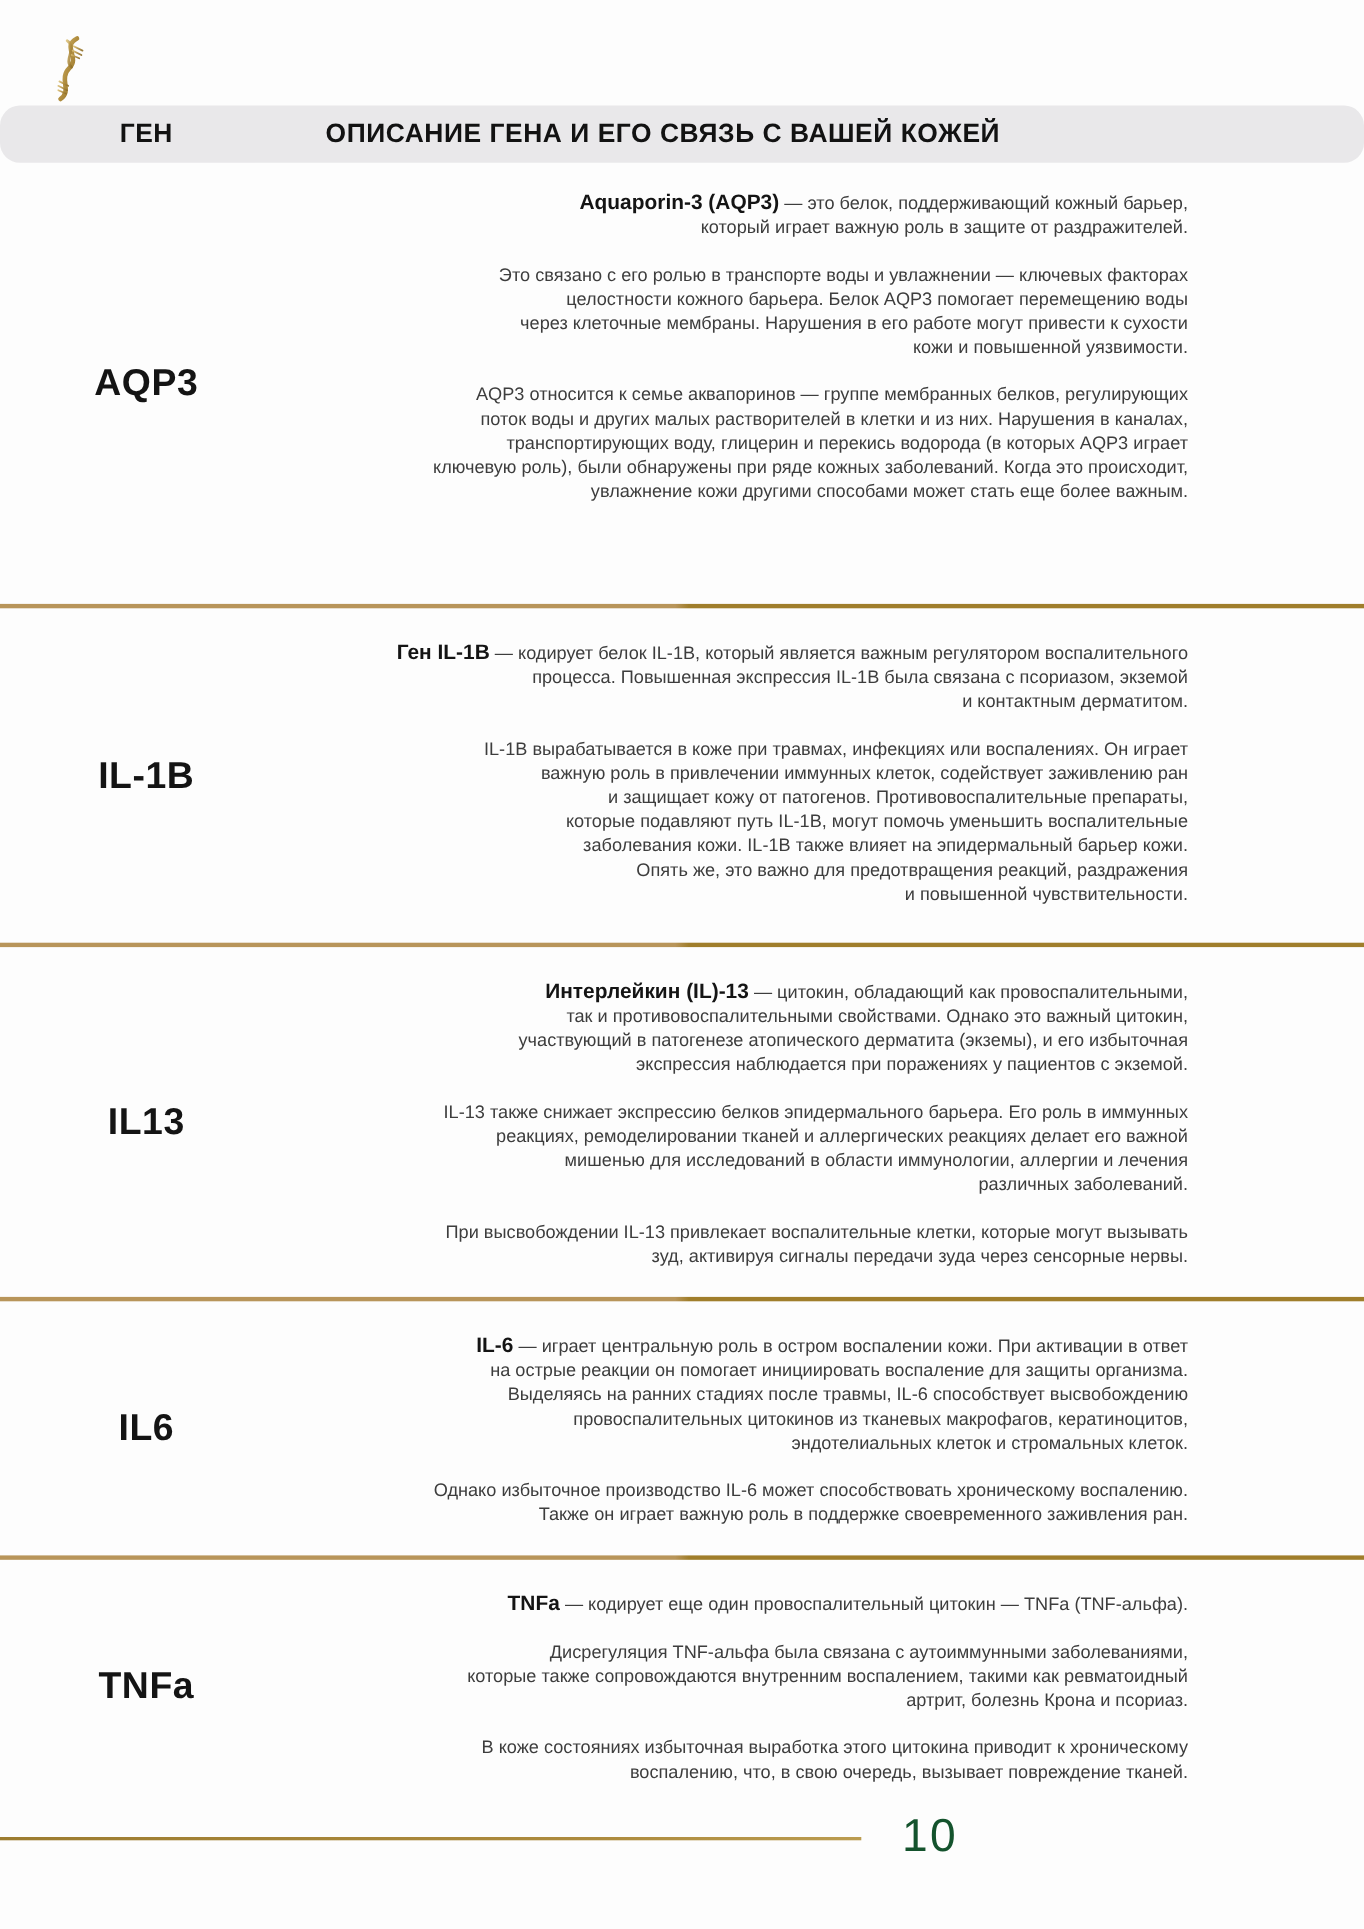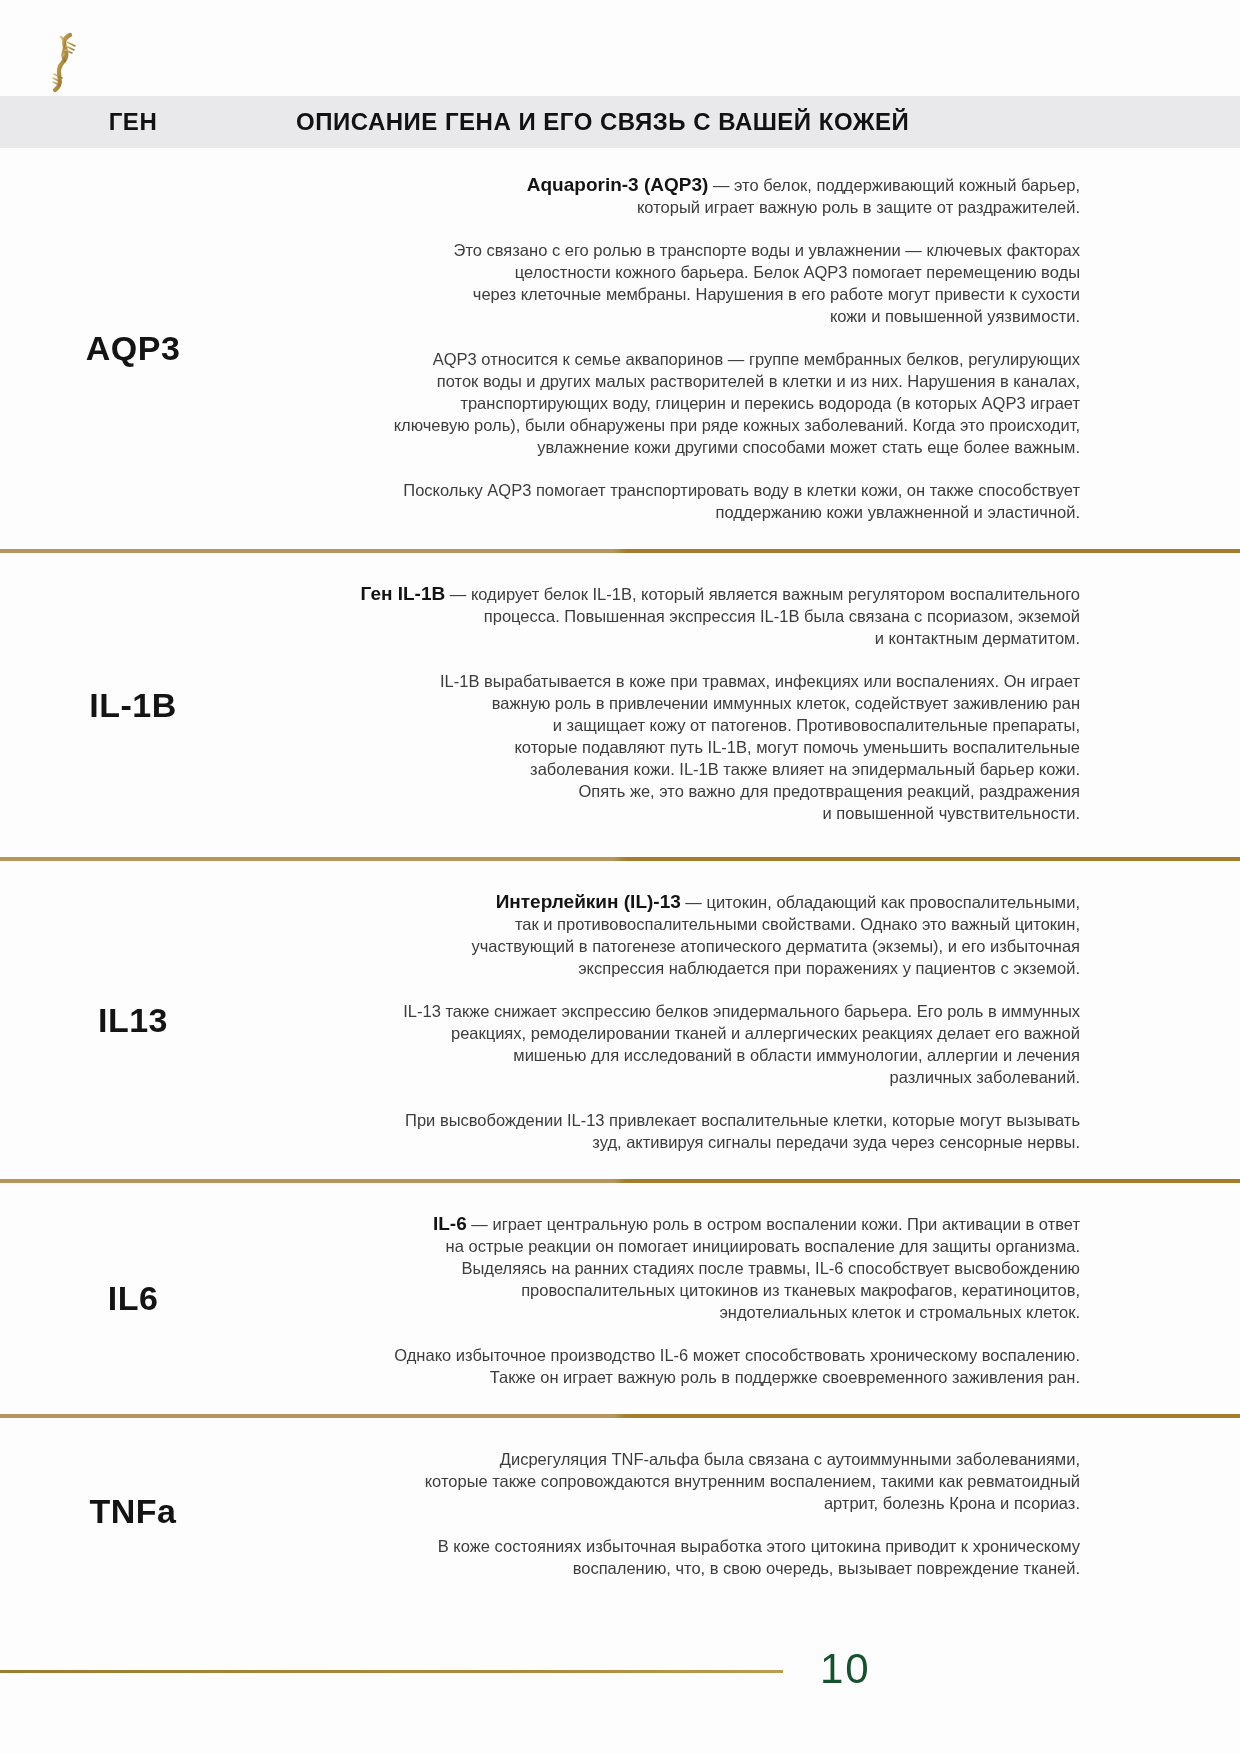--- a/index.html
+++ b/index.html
@@ -25,20 +25,21 @@
   }
   .header-bar {
     position: absolute;
     top: 96px;
     left: 0;
     width: 1240px;
     height: 52px;
     background: #e9e8ea;
     display: flex;
     align-items: center;
+    border-radius: 18px;
   }
   .header-gene-col {
     width: 266px;
     text-align: center;
     font-weight: bold;
     font-size: 24px;
     letter-spacing: 0.5px;
     color: #121212;
   }
   .header-desc-col {
@@ -159,22 +160,20 @@
 который играет важную роль в защите от раздражителей.</span></p>
           <p><span>Это связано с его ролью в транспорте воды и увлажнении — ключевых факторах
 целостности кожного барьера. Белок AQP3 помогает перемещению воды
 через клеточные мембраны. Нарушения в его работе могут привести к сухости
 кожи и повышенной уязвимости.</span></p>
           <p><span>AQP3 относится к семье аквапоринов — группе мембранных белков, регулирующих
 поток воды и других малых растворителей в клетки и из них. Нарушения в каналах,
 транспортирующих воду, глицерин и перекись водорода (в которых AQP3 играет
 ключевую роль), были обнаружены при ряде кожных заболеваний. Когда это происходит,
 увлажнение кожи другими способами может стать еще более важным.</span></p>
-          <p><span>Поскольку AQP3 помогает транспортировать воду в клетки кожи, он также способствует
-поддержанию кожи увлажненной и эластичной.</span></p>
         </div>
       </div>
       <div class="row-divider"></div>
       <div class="gene-row">
         <div class="gene-cell">
           <div class="gene-label">IL-1B</div>
         </div>
         <div class="desc-cell">
           <p><strong>Ген IL-1B</strong><span> — кодирует белок IL-1B, который является важным регулятором воспалительного
 процесса. Повышенная экспрессия IL-1B была связана с псориазом, экземой
@@ -220,20 +219,21 @@
           <p><span>Однако избыточное производство IL-6 может способствовать хроническому воспалению.
 Также он играет важную роль в поддержке своевременного заживления ран.</span></p>
         </div>
       </div>
       <div class="row-divider"></div>
       <div class="gene-row">
         <div class="gene-cell">
           <div class="gene-label">TNFa</div>
         </div>
         <div class="desc-cell">
+          <p><strong>TNFa</strong><span> — кодирует еще один провоспалительный цитокин — TNFa (TNF-альфа).</span></p>
           <p><span>Дисрегуляция TNF-альфа была связана с аутоиммунными заболеваниями,
 которые также сопровождаются внутренним воспалением, такими как ревматоидный
 артрит, болезнь Крона и псориаз.</span></p>
           <p><span>В коже состояниях избыточная выработка этого цитокина приводит к хроническому
 воспалению, что, в свою очередь, вызывает повреждение тканей.</span></p>
         </div>
       </div>
     </div>
 
   <div class="footer-line"></div>

